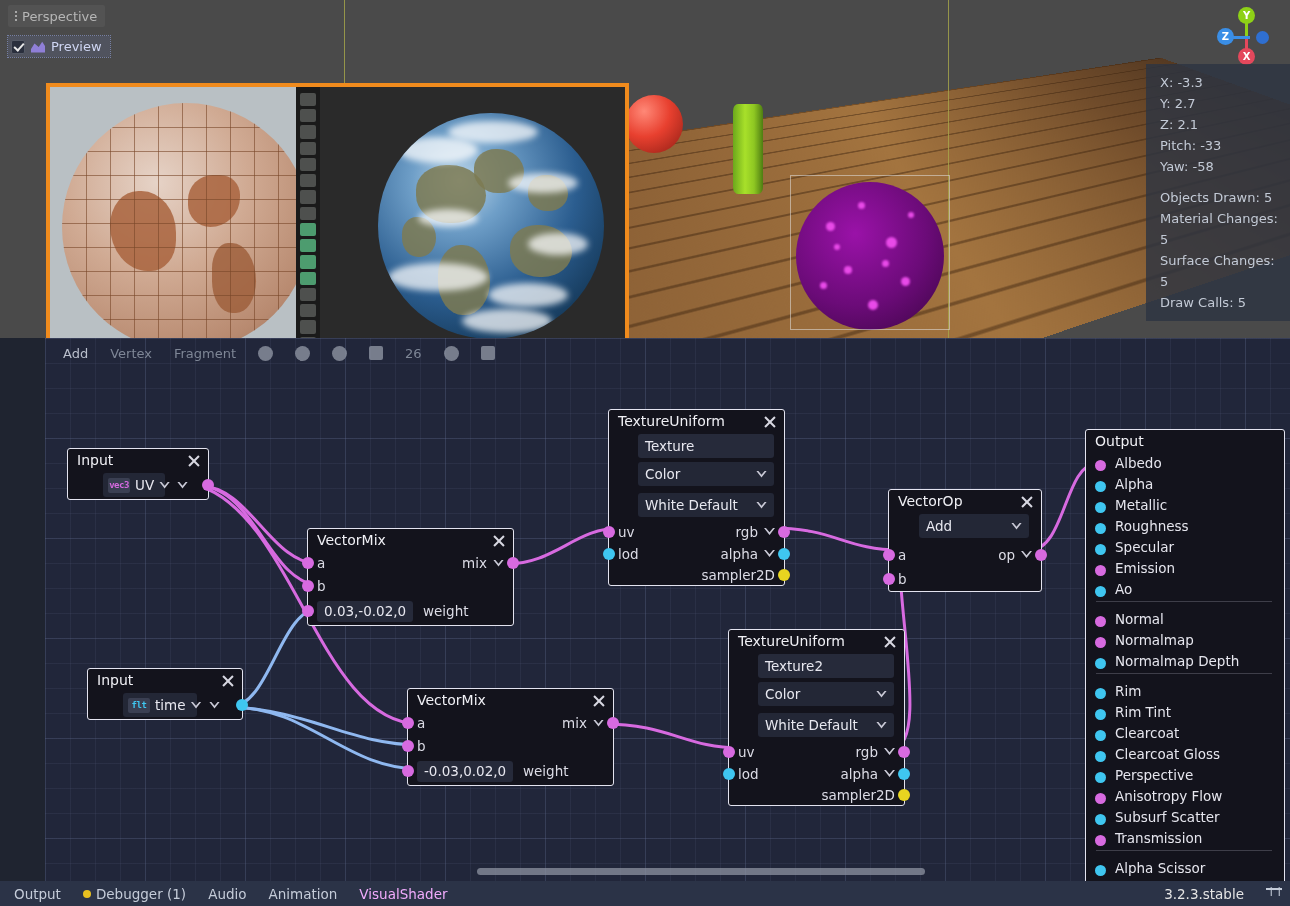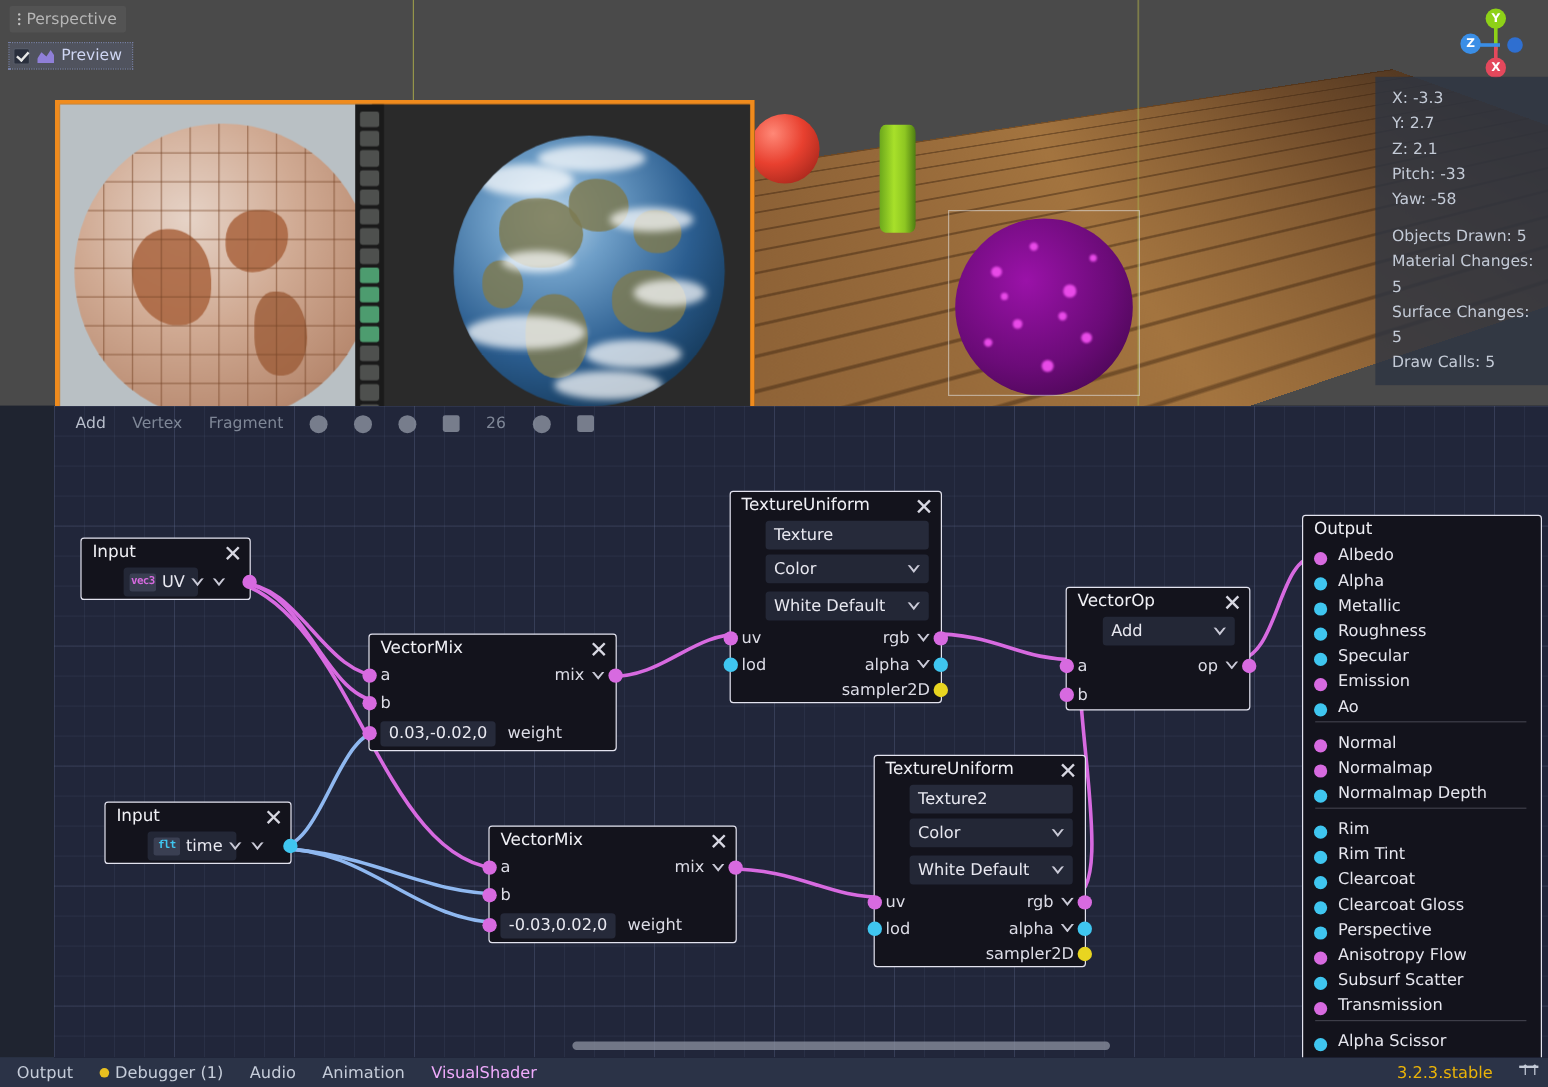--- a/index.html
+++ b/index.html
@@ -250,21 +250,21 @@
   
   #statusbar {
     position: absolute; left: 0; bottom: 0; width: 1290px; height: 25px;
     background: #2b3347; display: flex; align-items: center;
     padding: 0 8px 0 14px; gap: 22px; color: #c5ccd9; font-size: 13.5px;
   }
   #statusbar .dbg { display: flex; align-items: center; gap: 5px; }
   #statusbar .dbgdot { width: 8px; height: 8px; border-radius: 50%; background: #e8c020; }
   #statusbar .active { color: #f0abfc; }
   #statusbar .spacer { flex: 1 1 auto; }
-  #statusbar .ver { color: #eab308; margin-left: 28px; }
+  #statusbar .ver { color: #e5e5e5; margin-left: 28px; }
   .updn { width: 16px; height: 14px; position: relative; }
   .updn:before { content:""; position:absolute; left:0; top:1px; width:16px; height:2px; background:#c5ccd9;}
   .updn:after { content:"\2191\2191"; position:absolute; left:0; top:-2px; font-size:12px; color:#c5ccd9; letter-spacing:-2px;}
 
   svg.links { position: absolute; left: 0; top: 0; width: 1290px; height: 543px; pointer-events: none; }
 </style>
 </head>
 <body>
 
 <div id="root">

